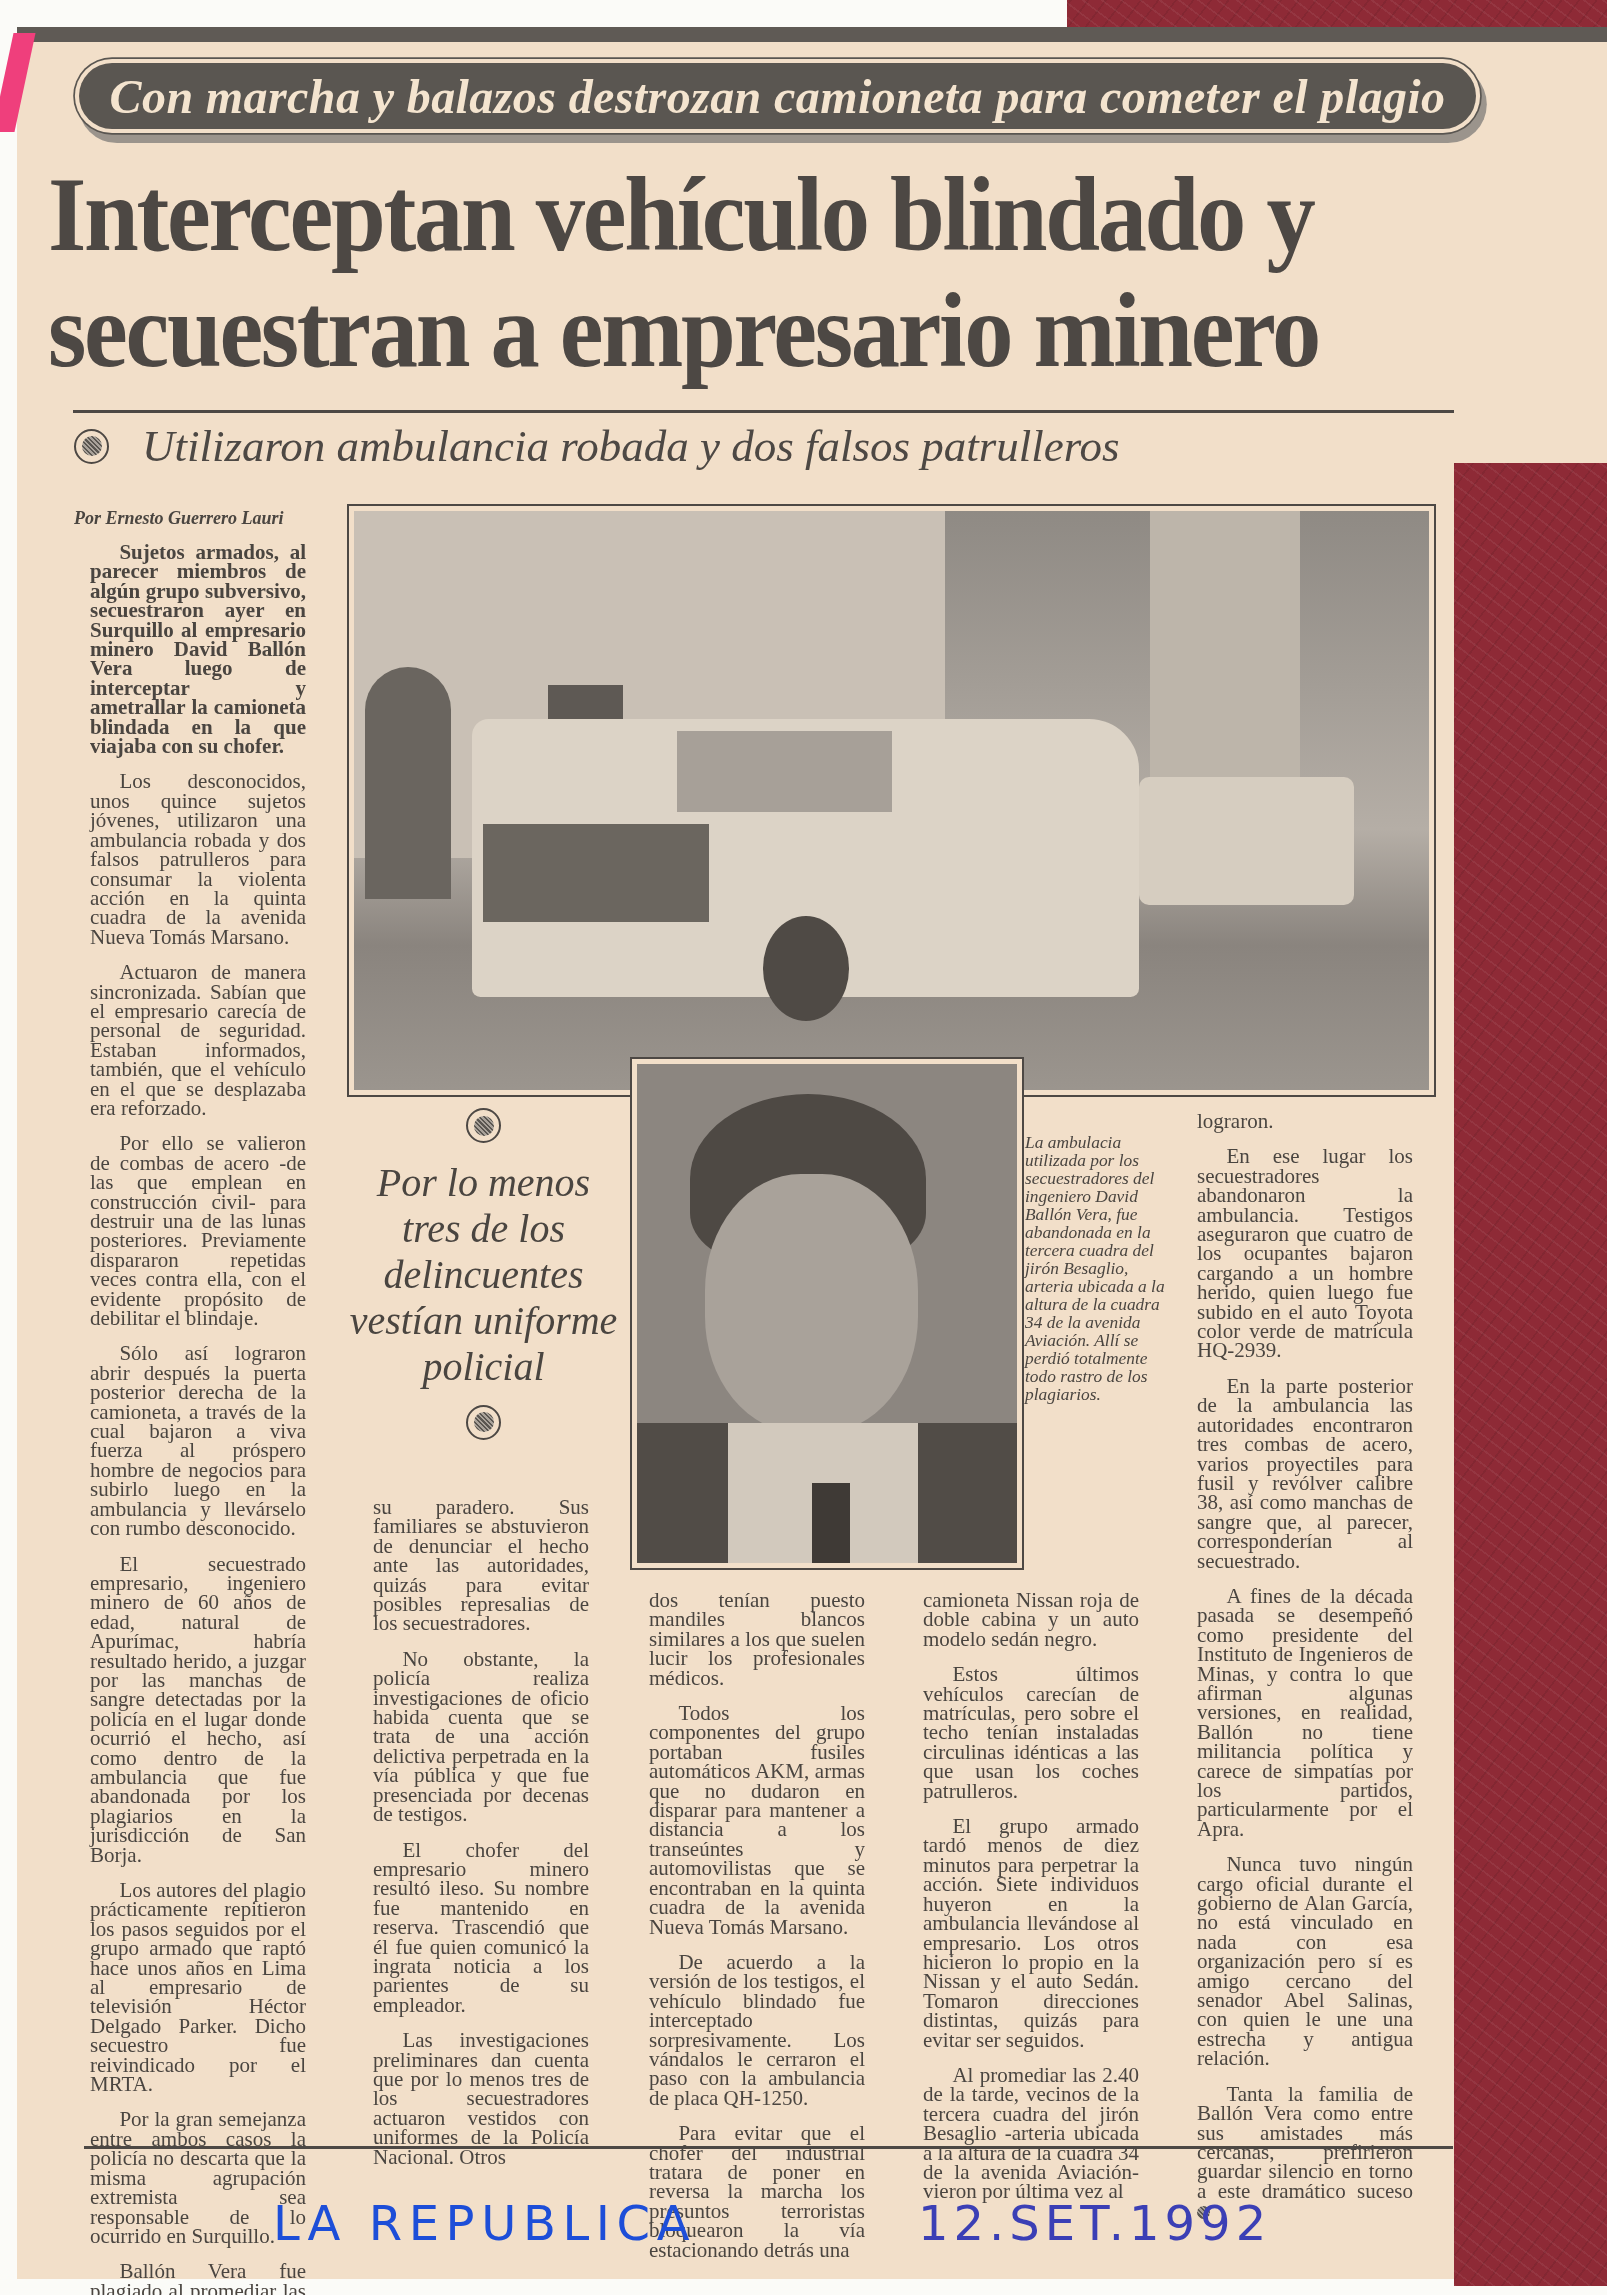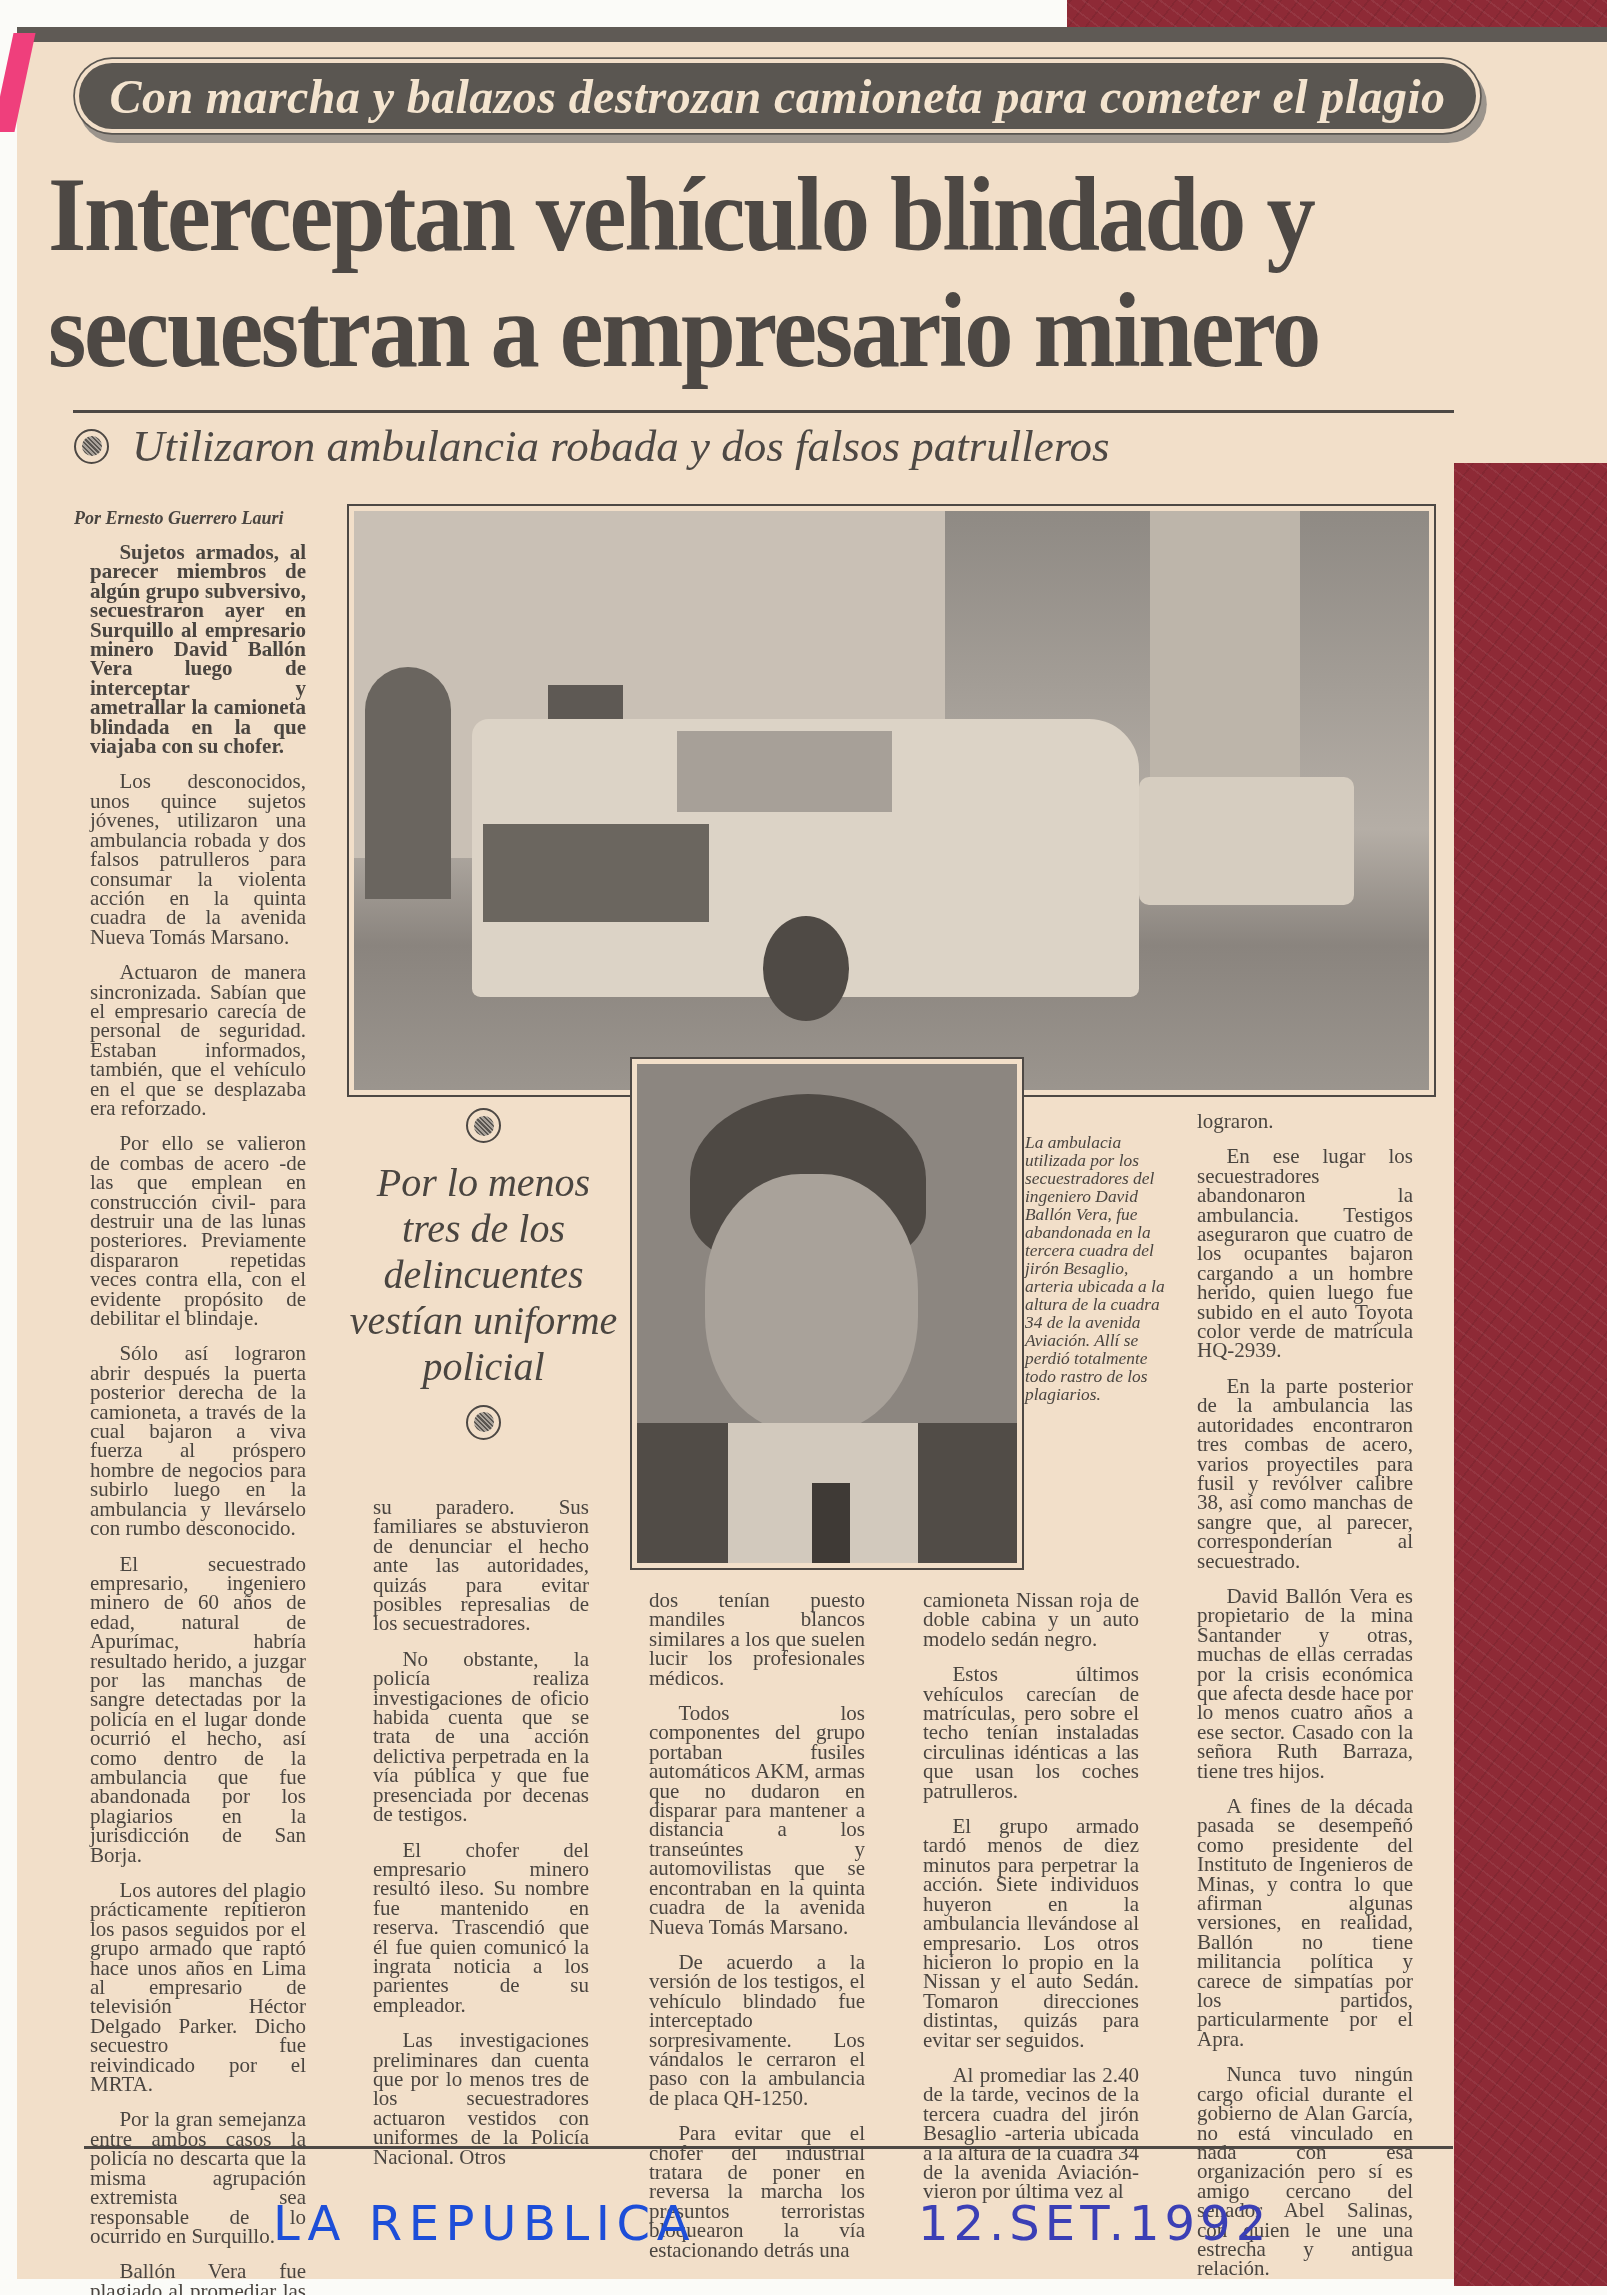--- a/index.html
+++ b/index.html
@@ -5,21 +5,21 @@
   html,body{margin:0;padding:0;}
   body{width:1608px;height:2295px;position:relative;overflow:hidden;background:#fbfbf8;font-family:"Liberation Serif","DejaVu Serif",serif;color:#4a4540;}
   .leather{position:absolute;background:#8e2a36;background-image:repeating-linear-gradient(37deg,rgba(255,255,255,0.06) 0 1.7px,transparent 1.7px 11.6px),repeating-linear-gradient(-53deg,rgba(0,0,0,0.08) 0 1.7px,transparent 1.7px 14px);}
   .paper{position:absolute;background:#f2dfc9;}
   .torn{position:absolute;left:16.5px;top:26.5px;width:1591px;height:15px;background:#5f5a55;}
   .pinkmark{position:absolute;left:3.3px;top:33px;width:21.5px;height:99px;background:#ef3f7c;transform:skewX(-12deg);}
   .kicker{position:absolute;left:79px;top:63px;width:1397px;height:66px;border-radius:33px;background:#5a5651;box-shadow:0 0 0 4.1px #f2dfc9,0 0 0 5.8px #5a5651,5px 8.3px 0 5.8px #9b948c;display:flex;align-items:center;justify-content:center;}
   .kicker span{font-style:italic;font-weight:bold;font-size:48px;color:#f4e4cf;letter-spacing:0.4px;}
   .headline{position:absolute;left:48px;top:157px;width:1538px;font-family:"Liberation Serif","DejaVu Serif",serif;font-weight:bold;font-size:106px;line-height:116px;color:#4d4844;transform:scaleX(0.93);transform-origin:left top;letter-spacing:-2.5px;}
   .rule{position:absolute;height:3.3px;background:#4d4844;}
-  .subhead{position:absolute;left:74px;top:420px;display:flex;align-items:center;gap:23px;}
+  .subhead{position:absolute;left:74px;top:420px;display:flex;align-items:center;gap:33px;}
   .bullet{width:31px;height:31px;border-radius:50%;border:2.5px solid #4d4844;display:flex;align-items:center;justify-content:center;background:#f2dfc9;}
   .bullet i{display:block;width:20px;height:20px;border-radius:50%;background:repeating-linear-gradient(45deg,#5a5651 0 1.7px,#a9a29a 1.7px 3.3px);}
   .subhead span{font-style:italic;font-size:45px;color:#4d4844;}
   .col{position:absolute;font-size:21px;line-height:19.4px;text-align:justify;hyphens:auto;color:#4a4540;}
   .col p{margin:16px;text-indent:1.4em;}
   .col p.first{font-weight:bold;}
   .byline{font-style:italic;font-weight:bold;font-size:18px;line-height:18px;margin-bottom:2px;}
   .photo{position:absolute;border:2.5px solid #4d4844;padding:5px;background:#f2dfc9;}
   .photo-inner{width:100%;height:100%;background:#8a8580;position:relative;overflow:hidden;}
   .pull{position:absolute;left:347px;top:1108px;width:273px;text-align:center;font-style:italic;font-size:40px;line-height:46px;color:#4a4540;}
@@ -126,21 +126,20 @@
   <p style="text-indent:0">camioneta Nissan roja de doble cabina y un auto modelo sedán negro.</p>
   <p>Estos últimos vehículos carecían de matrículas, pero sobre el techo tenían instaladas circulinas idénticas a las que usan los coches patrulleros.</p>
   <p>El grupo armado tardó menos de diez minutos para perpetrar la acción. Siete individuos huyeron en la ambulancia llevándose al empresario. Los otros hicieron lo propio en la Nissan y el auto Sedán. Tomaron direcciones distintas, quizás para evitar ser seguidos.</p>
   <p>Al promediar las 2.40 de la tarde, vecinos de la tercera cuadra del jirón Besaglio -arteria ubicada a la altura de la cuadra 34 de la avenida Aviación- vieron por última vez al</p>
 </div>
 
 <div class="col" style="left:1181px;top:1096px;width:248px;">
   <p style="text-indent:0">lograron.</p>
   <p>En ese lugar los secuestradores abandonaron la ambulancia. Testigos aseguraron que cuatro de los ocupantes bajaron cargando a un hombre herido, quien luego fue subido en el auto Toyota color verde de matrícula HQ-2939.</p>
   <p>En la parte posterior de la ambulancia las autoridades encontraron tres combas de acero, varios proyectiles para fusil y revólver calibre 38, así como manchas de sangre que, al parecer, corresponderían al secuestrado.</p>
-  <p>David Ballón Vera es propietario de la mina Santander y otras, muchas de ellas cerradas por la crisis económica que afecta desde hace por lo menos cuatro años a ese sector. Casado con la señora Ruth Barraza, tiene tres hijos.</p>
   <p>A fines de la década pasada se desempeñó como presidente del Instituto de Ingenieros de Minas, y contra lo que afirman algunas versiones, en realidad, Ballón no tiene militancia política y carece de simpatías por los partidos, particularmente por el Apra.</p>
   <p>Nunca tuvo ningún cargo oficial durante el gobierno de Alan García, no está vinculado en nada con esa organización pero sí es amigo cercano del senador Abel Salinas, con quien le une una estrecha y antigua relación.</p>
   <p><span>Tanta la familia de Ballón Vera como entre sus amistades más cercanas, prefirieron guardar silencio en torno a este dramático suceso</span> <span class="endmark"></span></p>
 </div>
 
 <div class="rule" style="left:84px;top:2146px;width:1369px;height:2.5px;"></div>
 
 <div class="handwriting">LA REPUBLICA</div>
 <div class="handwriting2">12.SET.1992</div>
 

